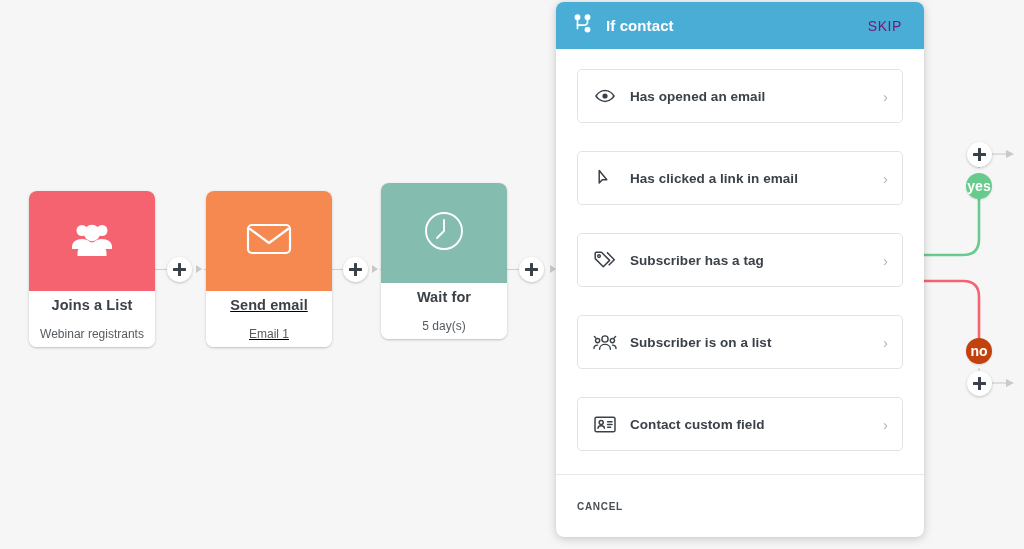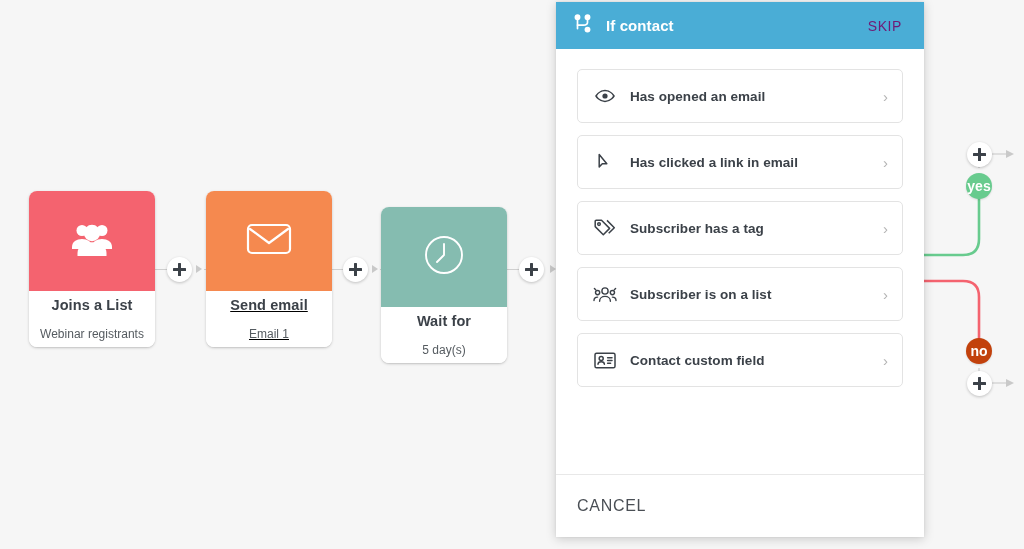--- a/index.html
+++ b/index.html
@@ -58,21 +58,21 @@
   }
   .node-sub {
     font-size: 12px;
     color: #555b60;
     margin-top: 13px;
     line-height: 1.2;
   }
 
   #node-joins  { left: 29px;  top: 191px; }
   #node-email  { left: 206px; top: 191px; text-decoration: underline; }
-  #node-wait   { left: 381px; top: 207px; }
+  #node-wait   { left: 381px; top: 183px; }
 
   
   .conn-line {
     position: absolute;
     height: 1px;
     background: #cfcfcf;
   }
   .conn-arrow {
     position: absolute;
     width: 0; height: 0;
@@ -126,21 +126,21 @@
   #badge-no  { background: #c2410c; left: 966px; top: 338px; }
 
   
   #modal {
     position: absolute;
     left: 556px;
     top: 2px;
     width: 368px;
     height: 535px;
     background: #ffffff;
-    border-radius: 0;
+    border-radius: 8px;
     box-shadow: 0 2px 10px rgba(0,0,0,0.18), 0 0 2px rgba(0,0,0,0.08);
     display: flex;
     flex-direction: column;
     overflow: hidden;
   }
   #modal-header {
     height: 47px;
     background: #4aadd6;
     display: flex;
     align-items: center;
@@ -160,21 +160,21 @@
     font-size: 14px;
     font-weight: normal;
     letter-spacing: .6px;
     cursor: pointer;
   }
   #modal-body {
     flex: 1;
     padding: 20px 21px 0 21px;
     display: flex;
     flex-direction: column;
-    gap: 12px;
+    gap: 28px;
     overflow: hidden;
   }
   .opt-row {
     height: 52px;
     border: 1px solid #e3e3e3;
     border-radius: 5px;
     background: #fff;
     display: flex;
     align-items: center;
     padding: 0 14px 0 14px;
@@ -204,22 +204,22 @@
   }
   #modal-footer {
     height: 62px;
     border-top: 1px solid #e8e8e8;
     display: flex;
     align-items: center;
     padding: 0 21px;
     flex: 0 0 auto;
   }
   #cancel-btn {
-    font-size: 16px;
-    font-weight: normal;
+    font-size: 10px;
+    font-weight: bold;
     letter-spacing: .7px;
     color: #4a4f55;
     cursor: pointer;
   }
 </style>
 </head>
 <body>
 
 <div id="canvas">
 

